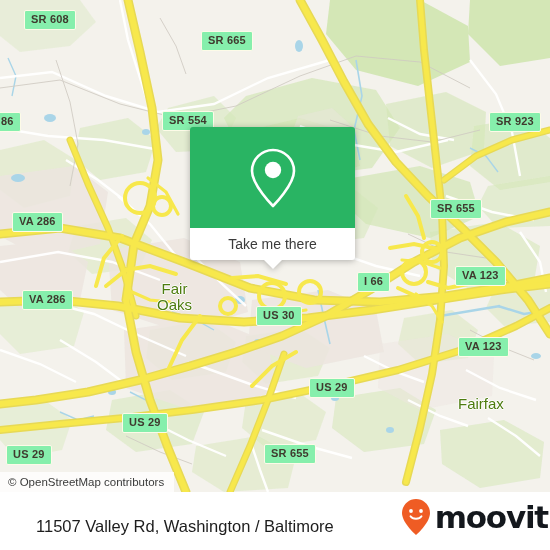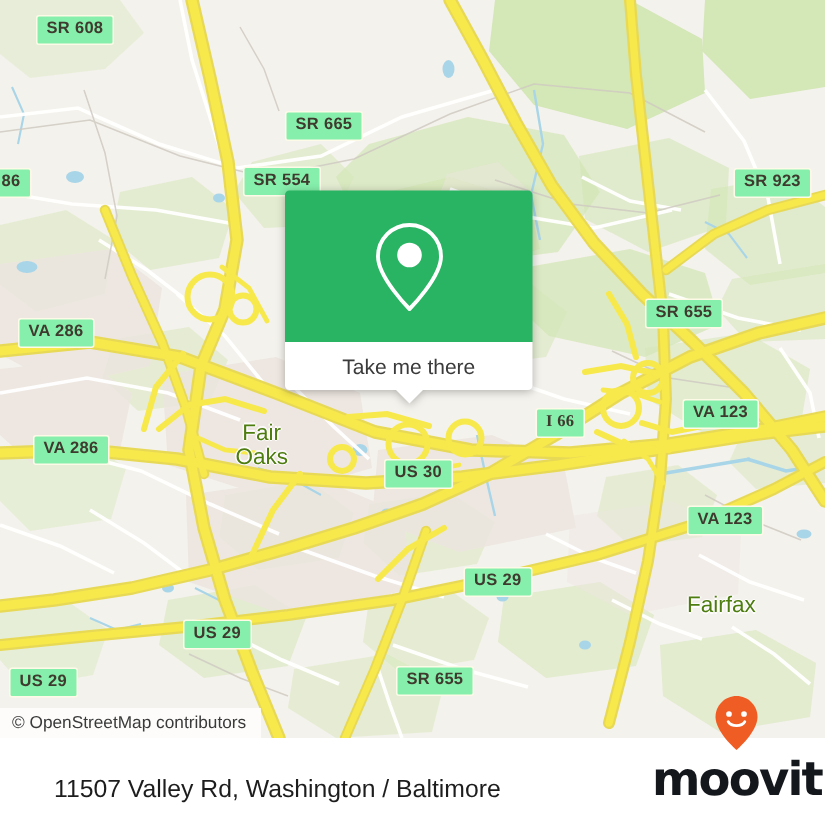--- a/index.html
+++ b/index.html
@@ -123,21 +123,20 @@
   #footer-address {
     color: #1d1d1d;
     font-size: 16.5px;
     white-space: nowrap;
     font-family: "Liberation Sans", sans-serif;
   }
   #brand-logo {
     display: flex;
     align-items: center;
     gap: 4px;
-    flex-direction: column;
   }
   #brand-wordmark {
     color: #14181d;
     font-size: 31px;
     font-weight: bold;
     letter-spacing: -1.2px;
     line-height: 1;
     font-family: "DejaVu Sans", sans-serif;
   }
 </style>
@@ -305,28 +304,28 @@
         <path d="M258,310 L282,314 L306,310"></path>
         <path d="M402,260 L422,262 L440,268"></path>
         <path d="M132,292 L150,300 L170,302"></path>
         <path d="M416,294 L432,306 L442,322"></path>
       </g>
 
     </svg>
 
     <div id="shield-layer">
         <div class="shield" style="left: 24px; top: 10px;">SR 608</div>
-        <div class="shield" style="left: 190px; top: 31px; margin-top: 43px;">SR 665</div>
+        <div class="shield" style="left: 201px; top: 31px;">SR 665</div>
         <div class="shield" style="left: 162px; top: 111px;">SR 554</div>
         <div class="shield" style="left: 489px; top: 112px;">SR 923</div>
         <div class="shield" style="left: -6px; top: 112px;">86</div>
         <div class="shield" style="left: 12px; top: 212px;">VA 286</div>
         <div class="shield" style="left: 22px; top: 290px;">VA 286</div>
         <div class="shield" style="left: 430px; top: 199px;">SR 655</div>
-        <div class="shield" style="left: 357px; top: 272px; font-family: Liberation Serif, serif;">I 66</div>
+        <div class="shield" style="left: 357px; top: 272px;">I 66</div>
         <div class="shield" style="left: 455px; top: 266px;">VA 123</div>
         <div class="shield" style="left: 256px; top: 306px;">US 30</div>
         <div class="shield" style="left: 458px; top: 337px;">VA 123</div>
         <div class="shield" style="left: 309px; top: 378px;">US 29</div>
         <div class="shield" style="left: 122px; top: 413px;">US 29</div>
         <div class="shield" style="left: 6px; top: 445px;">US 29</div>
         <div class="shield" style="left: 264px; top: 444px;">SR 655</div>
       </div>
 
     <div id="place-layer">

